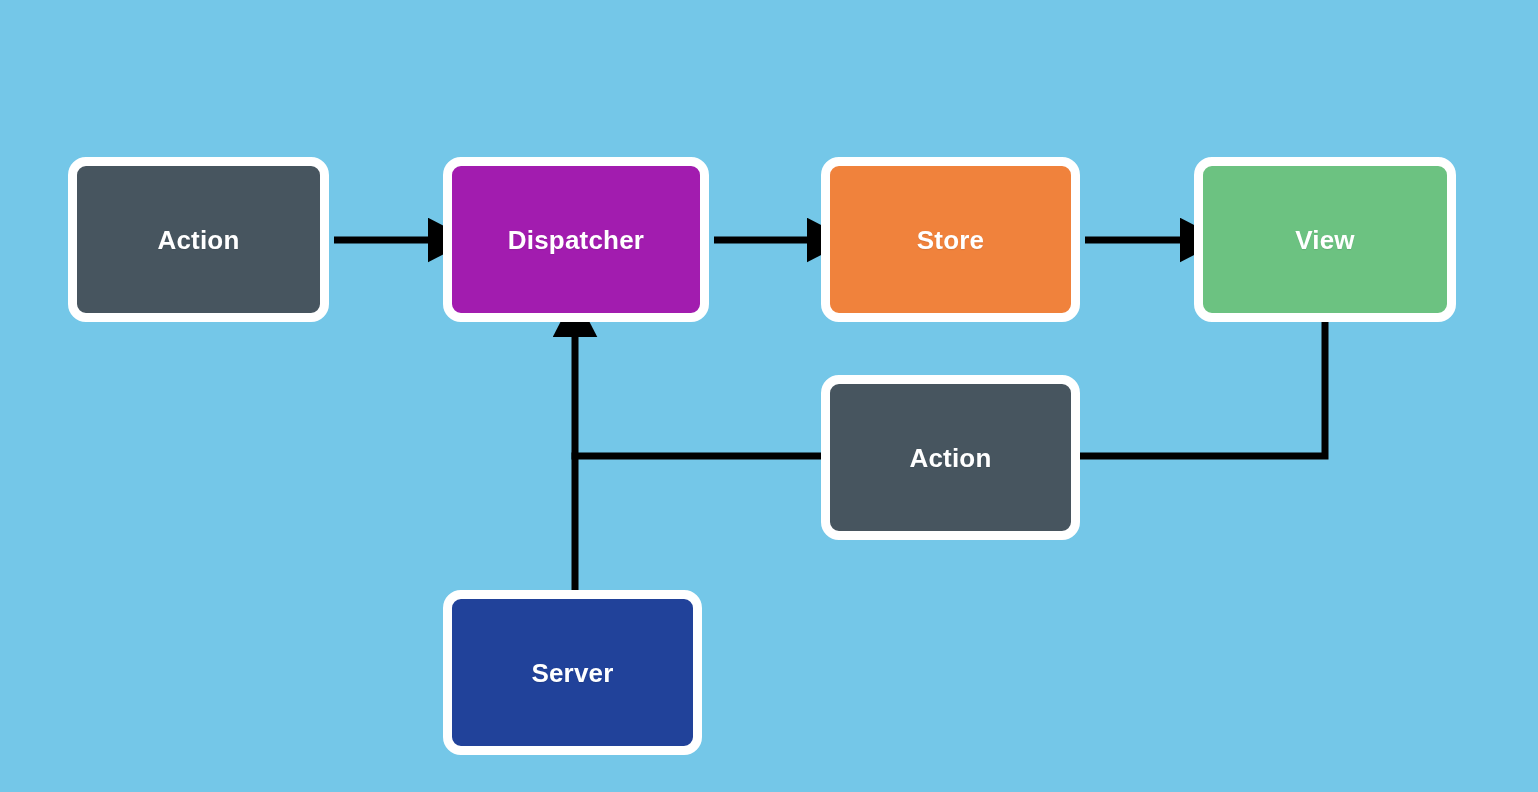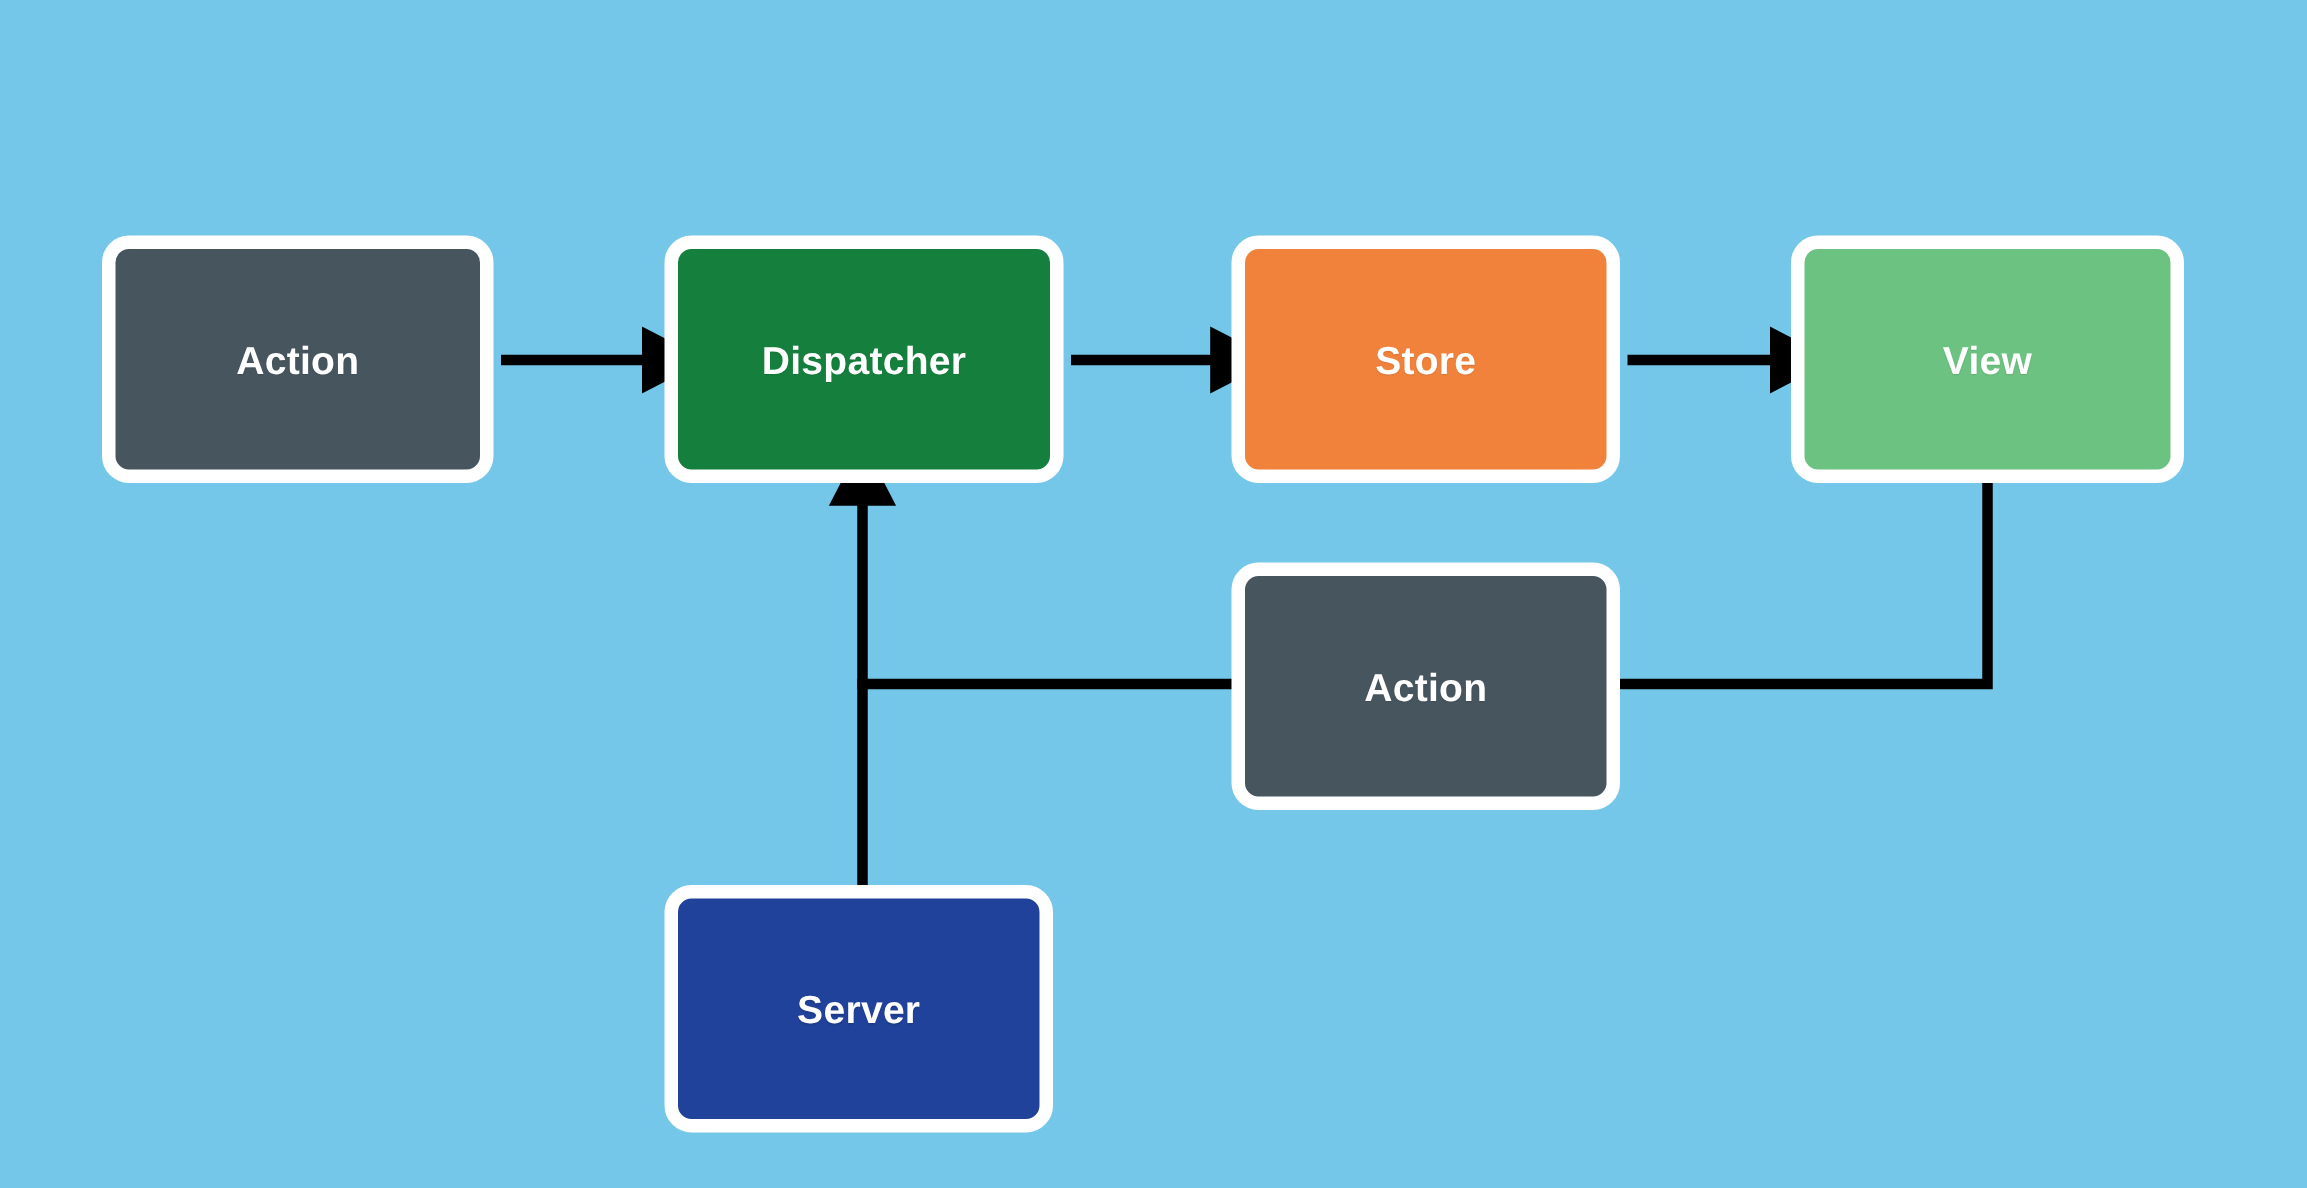--- a/index.html
+++ b/index.html
@@ -87,21 +87,21 @@
 
     <g>
       <line x1="575" y1="590" x2="575" y2="333" stroke="#000000" stroke-width="7" marker-end="url(#arrowhead)"></line>
     </g>
   </svg>
 
   <div class="node" id="node-action-1" style="background: rgb(71, 85, 95); border-color: rgb(255, 255, 255);">
     <span class="node-label">Action</span>
   </div>
 
-  <div class="node" id="node-dispatcher" style="background: #15803d; border-color: rgb(255, 255, 255);">
+  <div class="node" id="node-dispatcher" style="background: #a21caf; border-color: rgb(255, 255, 255);">
     <span class="node-label">Dispatcher</span>
   </div>
 
   <div class="node" id="node-view" style="background: rgb(108, 194, 129); border-color: rgb(255, 255, 255);">
     <span class="node-label">View</span>
   </div>
 
   <div class="node" id="node-store" style="background: rgb(240, 130, 60); border-color: rgb(255, 255, 255);">
     <span class="node-label">Store</span>
   </div>

